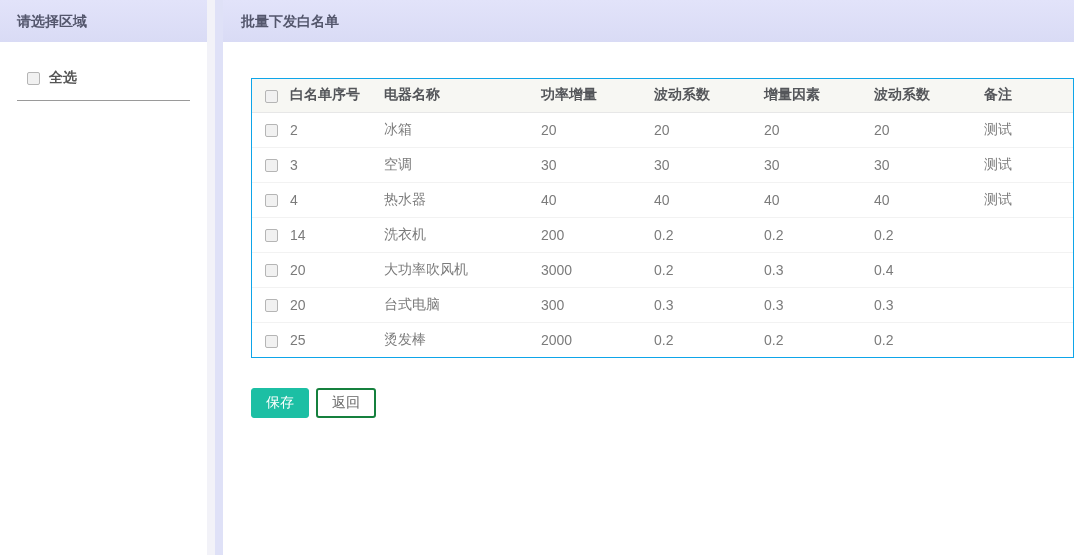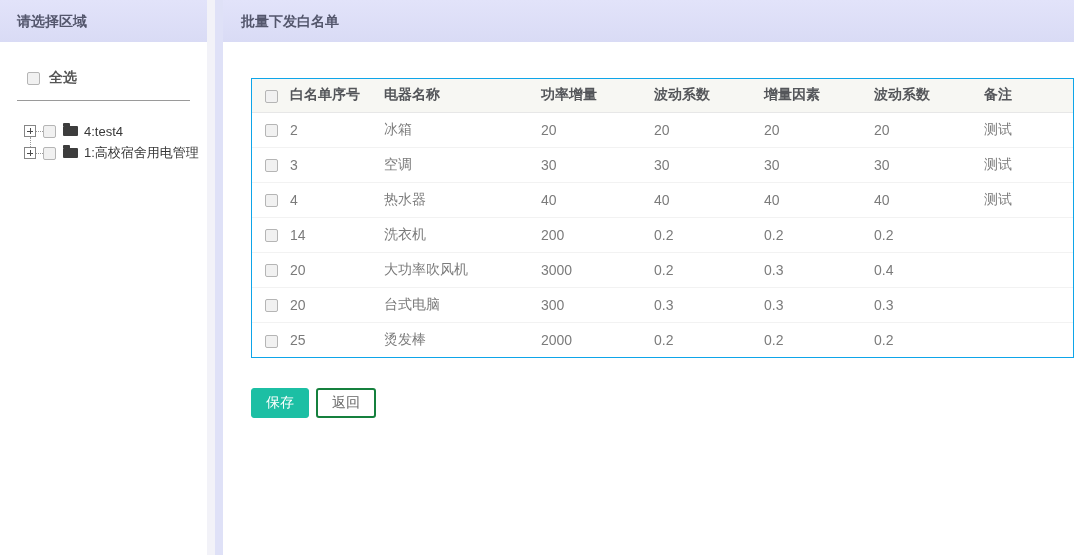--- a/index.html
+++ b/index.html
@@ -96,36 +96,20 @@
 <div class="sidebar">
   <div class="panel-header">请选择区域</div>
 
   <div class="select-all-row">
     <input type="checkbox" style="">
     <label>全选</label>
   </div>
 
   <div class="divider"></div>
 
-  <div class="tree">
-    <div class="tree-item has-drop">
-      <span class="expander"></span>
-      <span class="tree-connector"></span>
-      <input type="checkbox" style="">
-      <span class="folder"></span>
-      <span class="tree-label">4:test4</span>
-    </div>
-    <div class="tree-item">
-      <span class="expander"></span>
-      <span class="tree-connector"></span>
-      <input type="checkbox" style="">
-      <span class="folder"></span>
-      <span class="tree-label">1:高校宿舍用电管理</span>
-    </div>
-  </div>
 </div>
 
 <div class="gap"></div>
 
 <div class="main">
   <div class="panel-header">批量下发白名单</div>
 
   <div class="content">
     <div class="table-wrap">
       <table>

